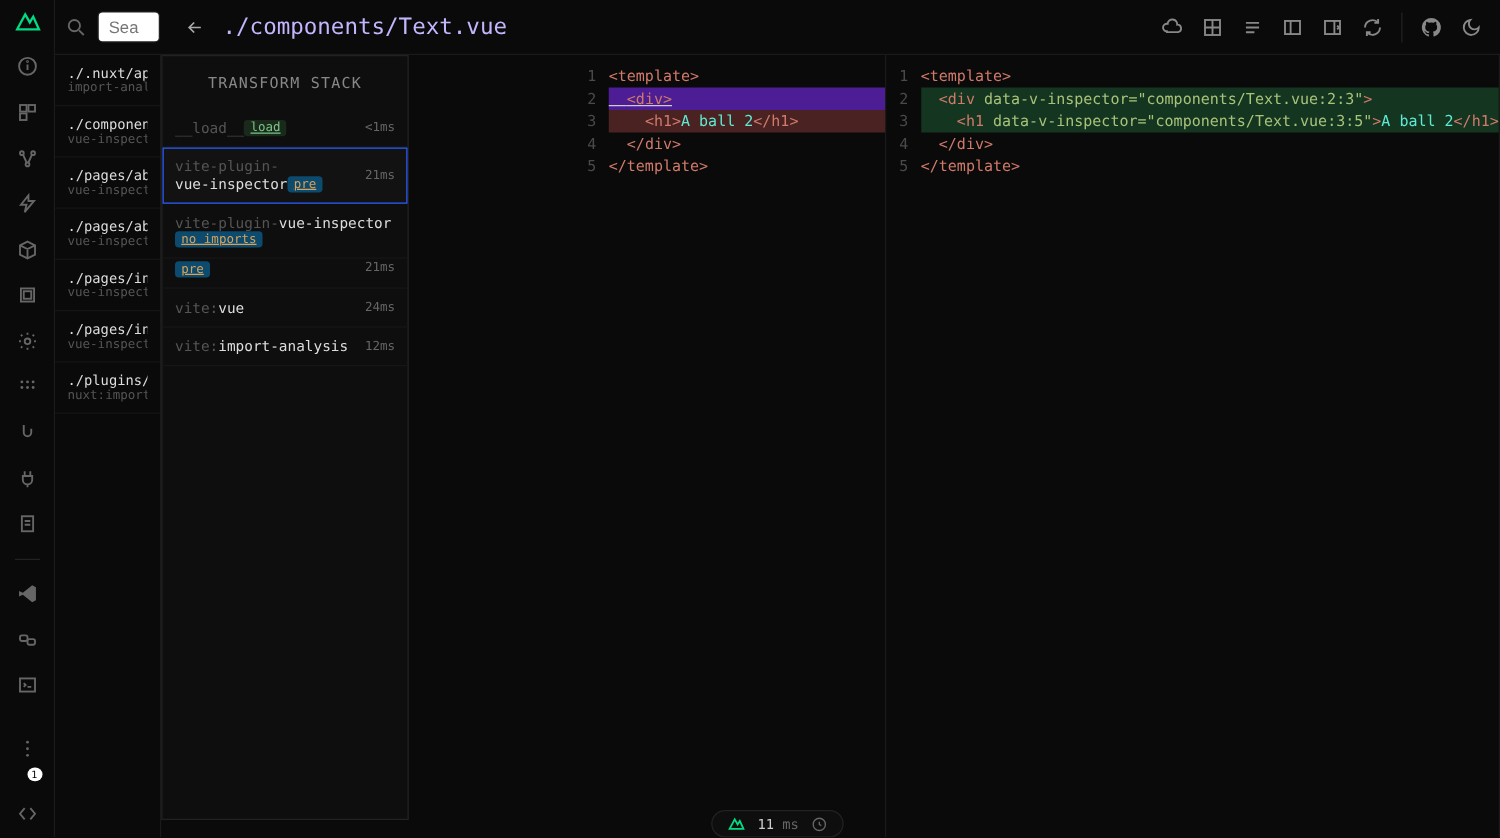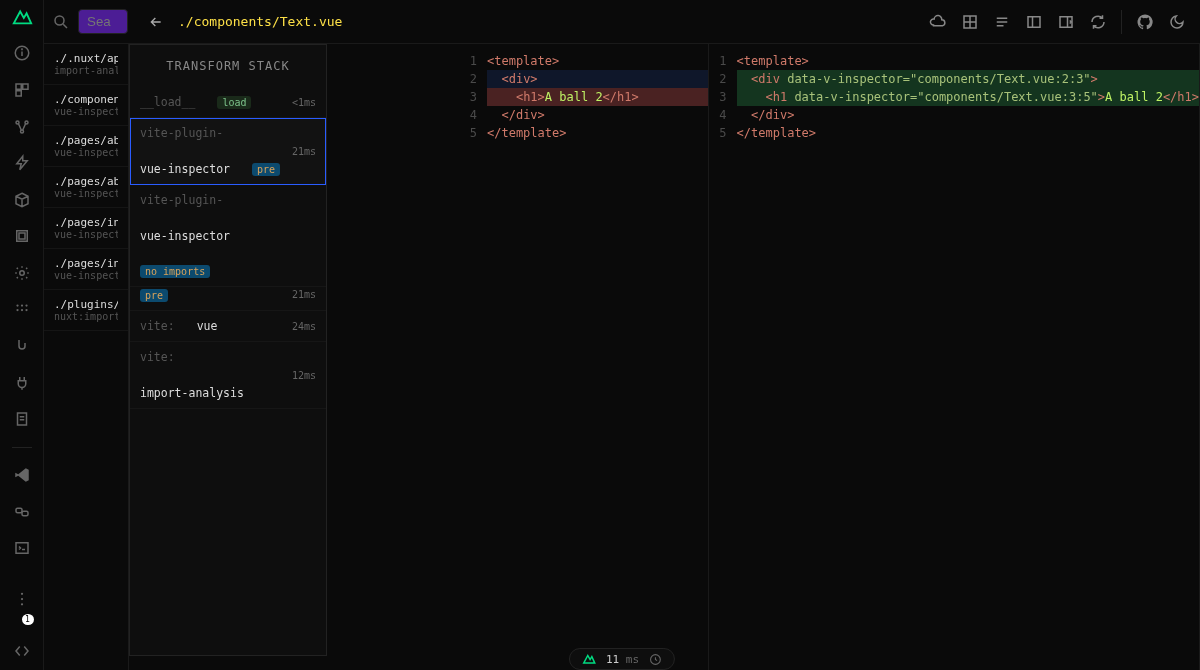--- a/index.html
+++ b/index.html
@@ -9,55 +9,55 @@
   .icon-rail { width: 44px; background: #0a0a0a; border-right: 1px solid #1a1a1a; display: flex; flex-direction: column; align-items: center; padding-top: 6px; gap: 14px; }
   .icon-rail .logo { color: #00dc82; }
   .icon-rail .rail-ico { color: #666; display:flex; align-items:center; justify-content:center; width:24px; height:24px; }
   .badge-dot { background:#fff; color:#000; border-radius:50%; width:12px; height:12px; font-size:8px; display:flex; align-items:center; justify-content:center; margin-top:-10px; margin-left:12px; }
   .rail-divider { width: 20px; height: 1px; background: #222; margin: 2px 0; }
 
   .main { flex:1; display:flex; flex-direction: column; }
   .topbar { height: 44px; display:flex; align-items:center; border-bottom:1px solid #1a1a1a; }
   .search-wrap { display:flex; align-items:center; gap:8px; padding: 0 8px; }
   .search-ico { color:#666; }
-  .search-input { background:#4c1d95; border:1px solid #222; color:#888; border-radius:4px; padding:4px 8px; width:50px; }
+  .search-input { background:#ffffff; border:1px solid #222; color:#888; border-radius:4px; padding:4px 8px; width:50px; }
   .breadcrumb-area { flex:1; display:flex; align-items:center; gap:14px; padding:0 12px; }
   .back-arrow { color:#aaa; }
-  .filepath { color:#fde047; font-size:13px; }
+  .filepath { color:#c4b5fd; font-size:18px; }
   .top-actions { display:flex; align-items:center; gap:14px; padding:0 14px; color:#888; }
   .top-divider { width:1px; height:24px; background:#222; }
 
   .content { flex:1; display:flex; position:relative; }
 
   .file-list { width: 85px; background:#0a0a0a; border-right:1px solid #1a1a1a; overflow:hidden; }
   .file-item { padding:8px 10px; border-bottom:1px solid #151515; }
   .file-item .fname { color:#ddd; font-size:11px; white-space:nowrap; overflow:hidden; }
   .file-item .fhint { color:#555; font-size:10px; white-space:nowrap; overflow:hidden; }
 
   .transform-panel { width: 198px; background:#0e0e0e; border:1px solid #222; display:flex; flex-direction:column; position:absolute; left:85px; top:0; bottom:14px; z-index:5; }
   .transform-title { text-align:center; padding:14px 8px; color:#888; letter-spacing:1px; font-size:12px; }
   .t-row { display:flex; align-items:center; justify-content:space-between; padding:8px 10px; border-bottom:1px solid #161616; font-size:11.5px; }
   .t-row.selected { outline:1px solid #2a5cff; outline-offset:-1px; background:#121212; }
-  .t-name { display:flex; align-items:center; gap:22px; flex-wrap:wrap; }
+  .t-name { display:flex; align-items:center; gap:0; flex-wrap:wrap; }
   .dim { color:#555; }
   .bright { color:#ddd; }
-  .tag { background:#1a2a1a; color:#7cc28a; padding:1px 5px; border-radius:3px; font-size:10px; }
+  .tag { background:#1a2a1a; color:#7cc28a; padding:1px 5px; border-radius:3px; font-size:10px;text-decoration:underline; }
   .tag-orange { background:#0c4a6e; color:#d8a25a; }
   .t-time { color:#666; font-size:10px; }
   .t-sub { padding:2px 10px 8px; border-bottom:1px solid #161616; }
 
   .code-panes { flex:1; display:flex; margin-left:330px; }
   .code-pane { flex:1; border-right:1px solid #1a1a1a; padding-top:8px; }
   .code-line { display:flex; font-size:12px; line-height:1.5; }
   .ln { width: 28px; text-align:right; color:#4a4a4a; padding-right:10px; user-select:none; }
   .lc { flex:1; white-space:pre; }
   .tok-tag { color:#d07a6a; }
-  .tok-txt { color:#bef264; }
+  .tok-txt { color:#5eead4; }
   .tok-attr { color:#a8c27a; }
-  .hl-del { background:#0f172a; }
+  .hl-del { background:#4c1d95;text-decoration:underline; }
   .hl-del-strong { background:#4a2222; }
   .hl-add { background:#14351f; }
 
   .bottom-status { position:absolute; bottom:0; left:50%; transform:translateX(-50%); background:#0e0e0e; border:1px solid #222; border-radius:20px; padding:3px 12px; display:flex; align-items:center; gap:10px; font-size:11px; z-index:10; }
   .bottom-status .logo2 { color:#00dc82; }
   .bottom-status .ms { color:#ccc;text-align:center; }
   .bottom-status .ms-unit { color:#666; }
 
   svg { display:block; }
 </style>

